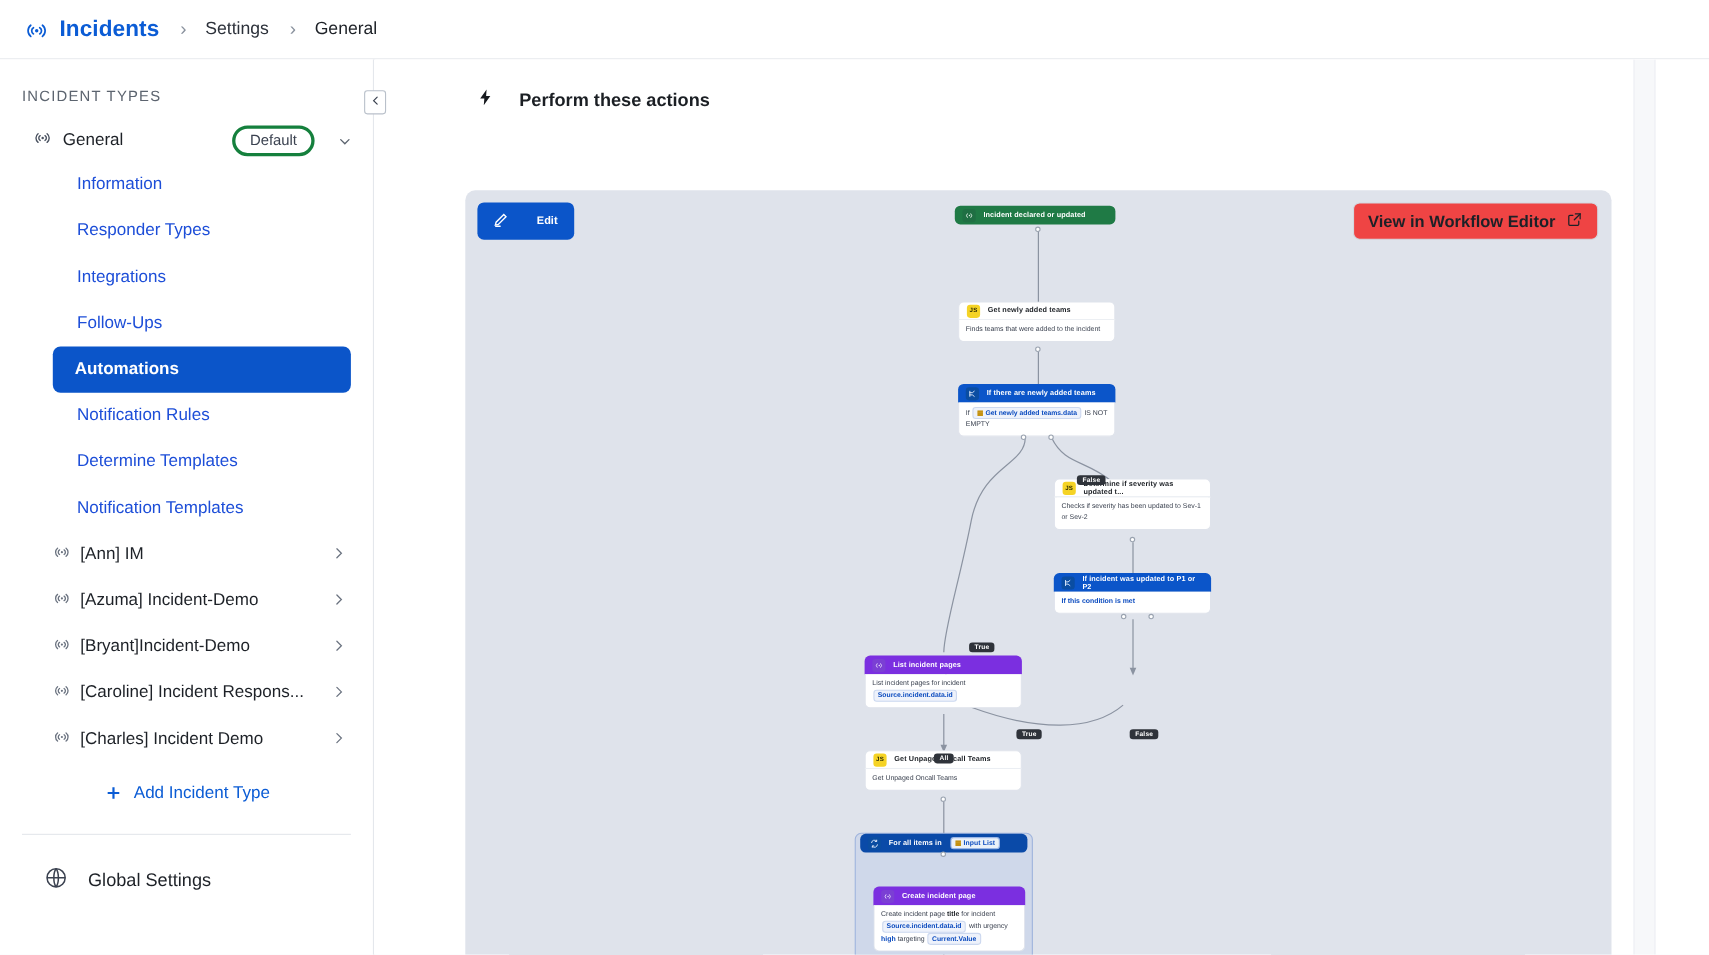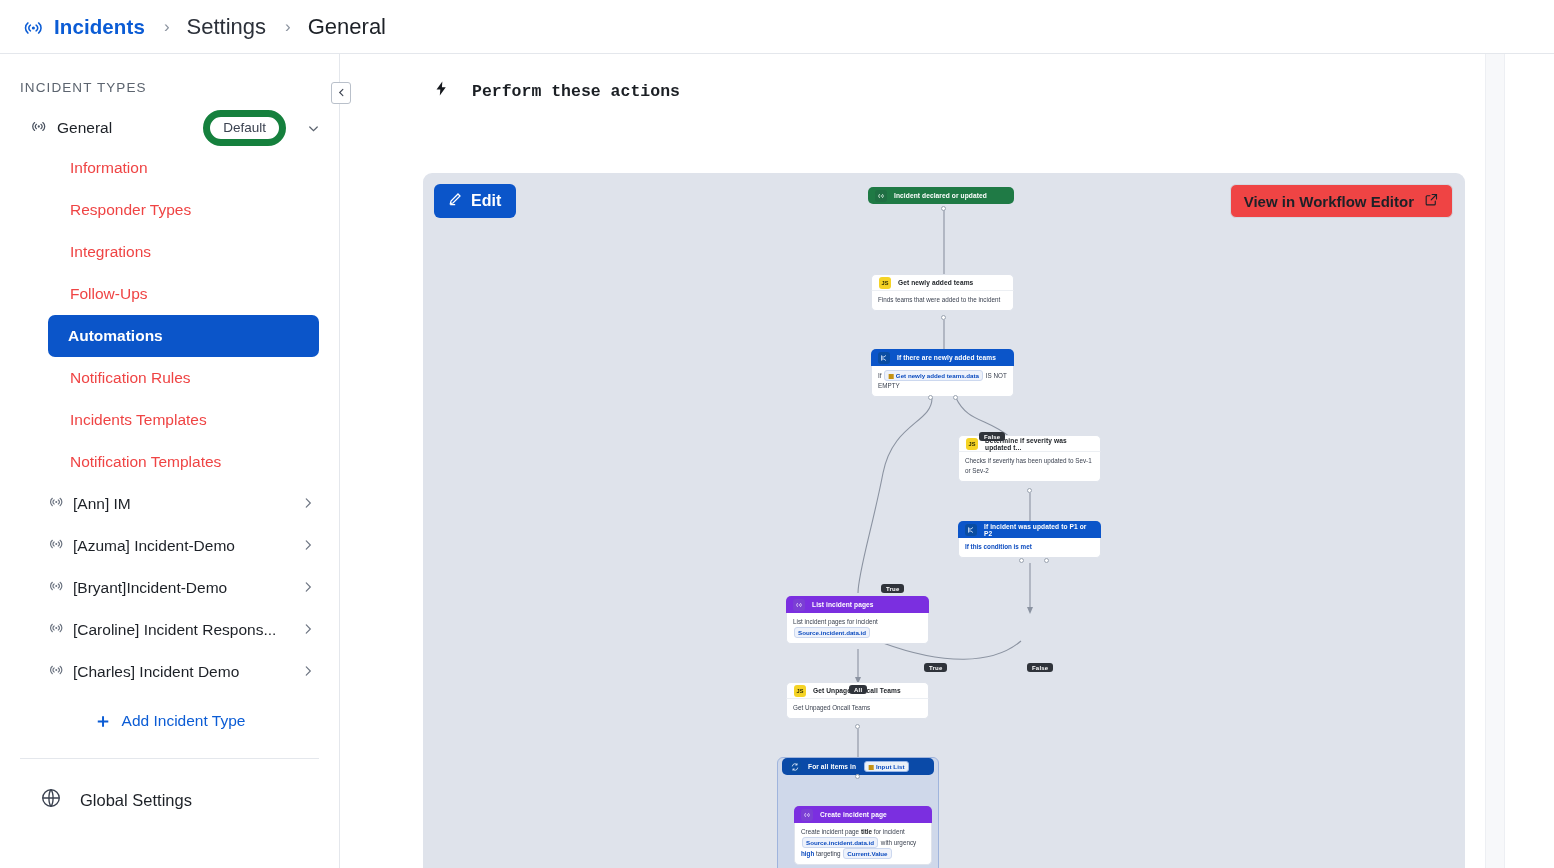--- a/index.html
+++ b/index.html
@@ -15,48 +15,48 @@
 
   
   .topbar{
     position:absolute; left:0; top:0; width:1554px; height:54px;
     background:#fff; border-bottom:1px solid #e4e7ec;
     display:flex; align-items:center; padding-left:22px; gap:0;
   }
   .brand{ display:flex; align-items:flex-end; gap:10px; }
   .brand-label{ font-size:20.5px; font-weight:600; color:#0b5cd5; letter-spacing:.1px;}
   .crumb-sep{ color:#8a929e; font-size:17px; margin:0 17px 0 19px; font-weight:400;}
-  .crumb{ font-size:22px; color:#2c313a; font-weight:500;}
+  .crumb{ font-size:16px; color:#2c313a; font-weight:500;}
   .crumb.last{ font-weight:500; color:#1d2127;}
 
   .logo-ico{ width:22px;height:22px;display:block;}
 
   
   .sidebar{
     position:absolute; left:0; top:54px; width:340px; height:814px;
     background:#fff; border-right:1px solid #e4e7ec;
   }
   .side-title{
     font-size:13.5px; letter-spacing:1.1px; color:#5c646f;
     padding:26px 0 0 20px; font-weight:400;
   }
   .type-row{
     display:flex; align-items:center; height:38px; margin-top:14px;
     padding-left:30px; padding-right:18px; gap:10px; cursor:pointer;
   }
   .type-row .tname{ font-size:15.5px; color:#1d2127; font-weight:400; }
   .pill{
-    margin-left:auto; border:7px solid #15803d; border-radius:20px;
+    margin-left:auto; border:3px solid #15803d; border-radius:20px;
     font-size:13.5px; color:#3b4250; padding:3px 13px 4px 13px; background:#fff;
   }
   .chev{ color:#5c646f; font-size:13px; margin-left:10px; display:flex; align-items:center;}
   .sub-item{
     height:42px; display:flex; align-items:center;
     margin:0 20px 0 50px; padding-left:20px; border-radius:7px;
-    font-size:15.5px; color:#ef4444; cursor:pointer;
+    font-size:15.5px; color:#1d4ed8; cursor:pointer;
   }
   .sub-item.active{ background:#0b55c9; color:#fff; font-weight:600; margin-left:48px; }
   .other-type{
     height:42px; display:flex; align-items:center; gap:9px;
     padding-left:48px; padding-right:24px; cursor:pointer;
   }
   .other-type .tname{ font-size:15.5px; color:#1d2127; }
   .other-type .gchev{ margin-left:auto; color:#6b7380; font-size:13px; }
   .add-row{
     display:flex; align-items:center; justify-content:center; gap:9px;
@@ -80,35 +80,35 @@
   .main{
     position:absolute; left:341px; top:54px; width:1213px; height:814px;
     background:#fff; overflow:hidden;
   }
   .scroll-track{
     position:absolute; left:1144px; top:0; width:20px; height:814px;
     background:#f7f8fa; border-left:1px solid #edeff3; border-right:1px solid #edeff3;
   }
   .sec-head{
     display:flex; align-items:center; gap:22px;
-    padding:22px 16px 0 92px; height:52px;font-family:Liberation Mono, monospace;
+    padding:22px 16px 0 92px; height:52px;
   }
   .bolt{ font-size:19px; color:#1b1f24; }
   .sec-title{ font-size:16.5px; font-weight:700; color:#1b1f24; }
 
   .canvas{
     position:absolute; left:82px; top:119px; width:1042px; height:748px;
     background:#dfe3eb; border-radius:9px; overflow:hidden;
   }
   .edit-btn{
     position:absolute; left:11px; top:11px;
     background:#0b55c9; color:#fff; border:none; border-radius:6px;
     height:34px; padding:0 15px 0 13px;
-    display:flex; align-items:center; gap:8px;
-    font-size:16px; font-weight:700; cursor:pointer;
+    display:flex; align-items:center; gap:25px;
+    font-size:10px; font-weight:700; cursor:pointer;
     font-family:"Liberation Sans", sans-serif;
   }
   .wf-btn{
     position:absolute; right:12px; top:11px;
     background:#ef4444; color:#1d2127; border:1px solid #d3d8e0; border-radius:6px;
     height:34px; padding:0 13px;
     display:flex; align-items:center; gap:10px;
     font-size:15px; font-weight:600; cursor:pointer;
     font-family:"Liberation Sans", sans-serif;
   }
@@ -212,21 +212,21 @@
     </span>
   </div>
 
   <div>
     <div class="sub-item">Information</div>
     <div class="sub-item">Responder Types</div>
     <div class="sub-item">Integrations</div>
     <div class="sub-item">Follow-Ups</div>
     <div class="sub-item active">Automations</div>
     <div class="sub-item">Notification Rules</div>
-    <div class="sub-item">Incidents Templates</div>
+    <div class="sub-item">Determine Templates</div>
     <div class="sub-item">Notification Templates</div>
   </div>
 
   <div class="other-type">
     <span>
       <svg width="16" height="16" viewBox="0 0 24 24" fill="none" stroke="#6b7380" stroke-width="1.8" stroke-linecap="round">
           <path d="M6.5 17.5a7 7 0 0 1 0-11"></path>
           <path d="M9.2 15.1a3.6 3.6 0 0 1 0-6.2"></path>
           <circle cx="12.4" cy="12" r="1.5" fill="#6b7380" stroke="none"></circle>
           <path d="M15.4 8.9a3.6 3.6 0 0 1 0 6.2"></path>

